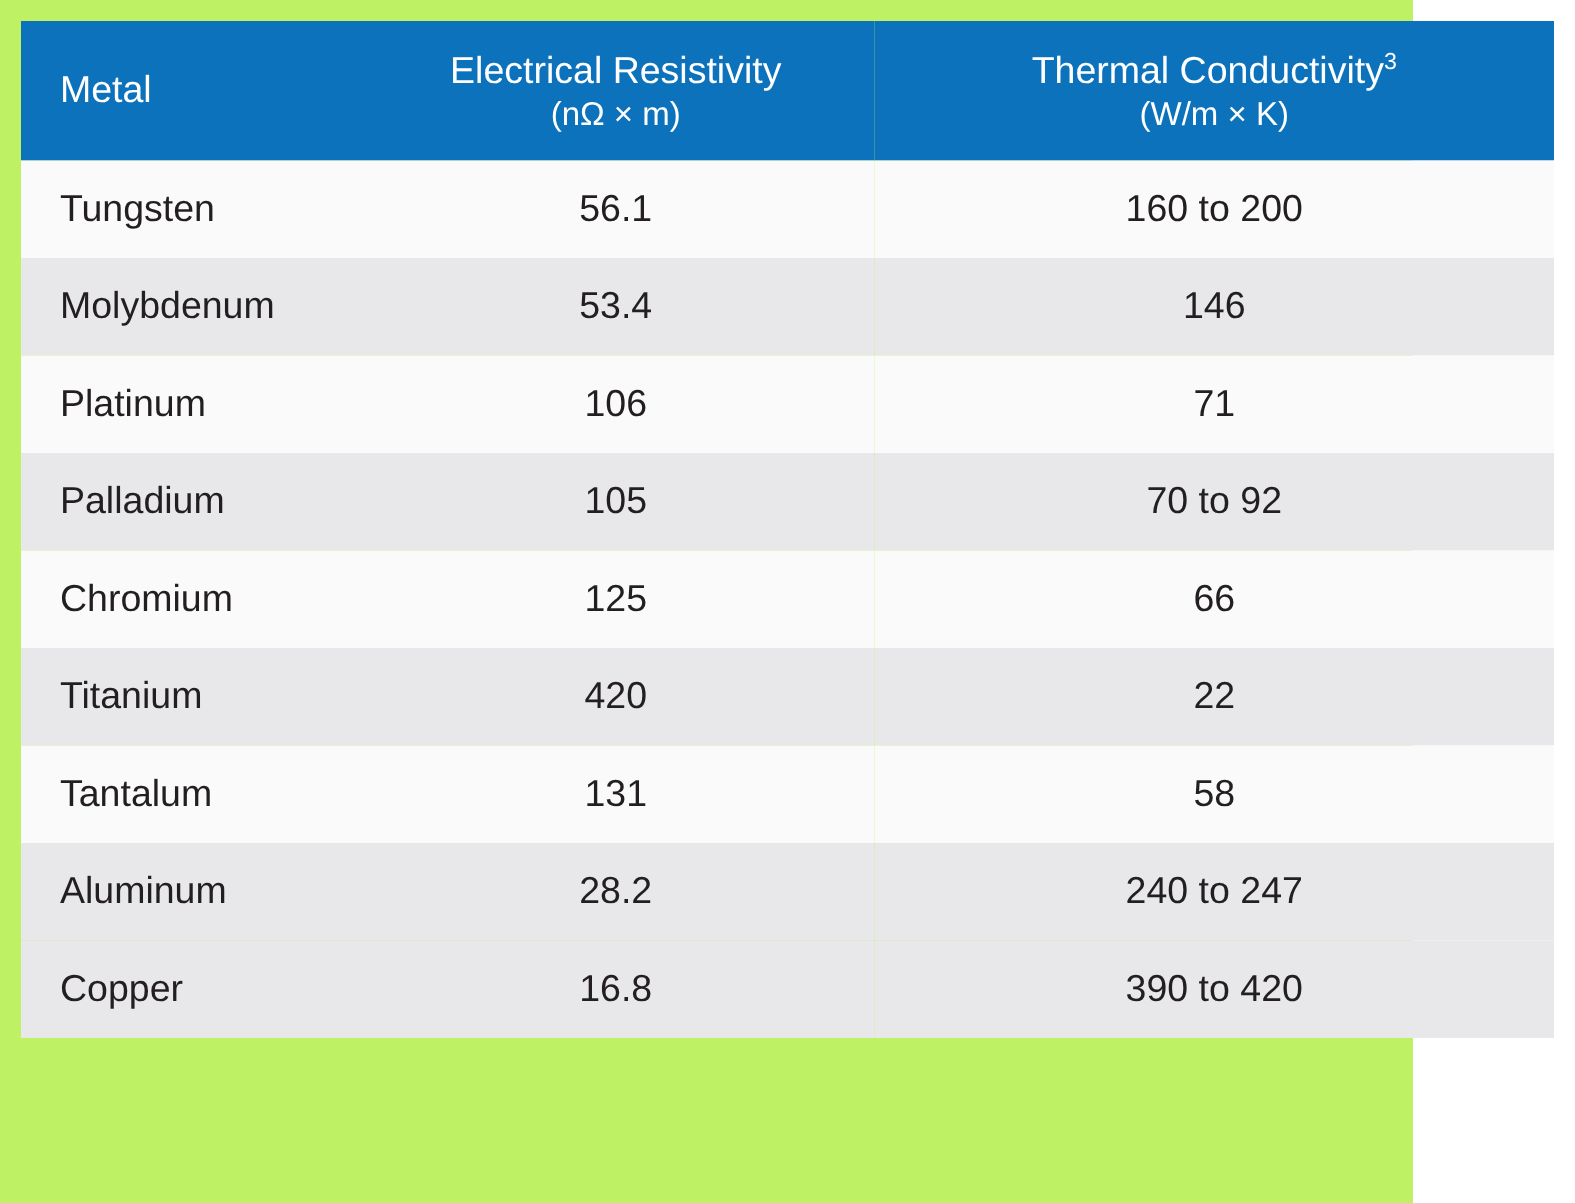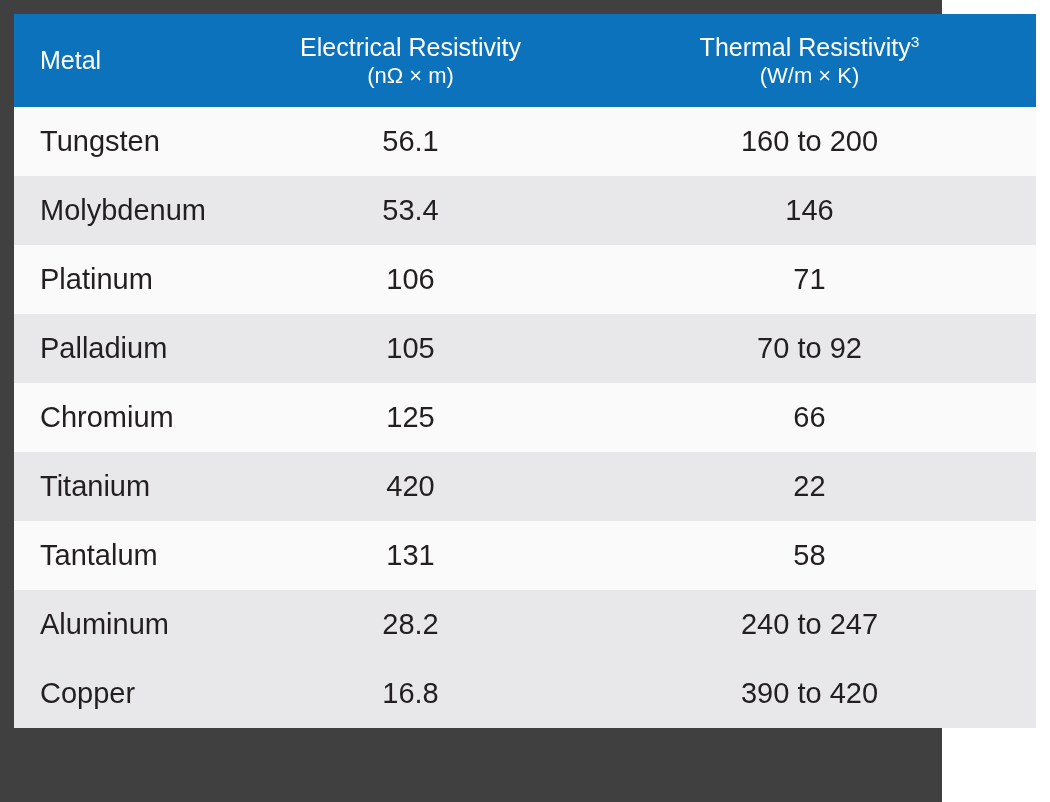--- a/index.html
+++ b/index.html
@@ -12,21 +12,21 @@
     height: 802px;
     font-family: "Liberation Sans", sans-serif;
     color: #231f20;
     overflow: hidden;
   }
   .sheet {
     width: 942px;
     height: 802px;
     box-sizing: border-box;
     padding: 14px 14px 17px 14px;
-    background: #404040;
+    background: #bef264;
   }
   table.data-table {
     border-collapse: collapse;
     width: 1022px;
     table-layout: fixed;
   }
   table.data-table col.c-metal { width: 224px; }
   table.data-table col.c-res { width: 345px; }
   table.data-table col.c-cond { width: 453px; }
 
@@ -48,21 +48,21 @@
   thead th .unit {
     display: block;
     font-size: 22px;
   }
   sup {
     font-size: 0.62em;
     vertical-align: super;
     line-height: 0;
   }
   tbody td {
-    font-size: 29px;
+    font-size: 25px;
     padding: 18px 20px;
     text-align: center;
     vertical-align: middle;
     border: none;
     color: #231f20;
   }
   tbody td.metal-cell {
     text-align: left;
     padding-left: 26px;
   }
@@ -82,21 +82,21 @@
     <thead>
       <tr>
         <th class="metal-head">
           <span>Metal</span>
         </th>
         <th>
           <span>Electrical Resistivity</span>
           <span class="unit">(nΩ × m)</span>
         </th>
         <th>
-          <span>Thermal Resistivity</span><sup>3</sup>
+          <span>Thermal Conductivity</span><sup>3</sup>
           <span class="unit">(W/m × K)</span>
         </th>
       </tr>
     </thead>
     <tbody>
       <tr class="row-odd">
         <td class="metal-cell">Tungsten</td>
         <td>56.1</td>
         <td>160 to 200</td>
       </tr>

